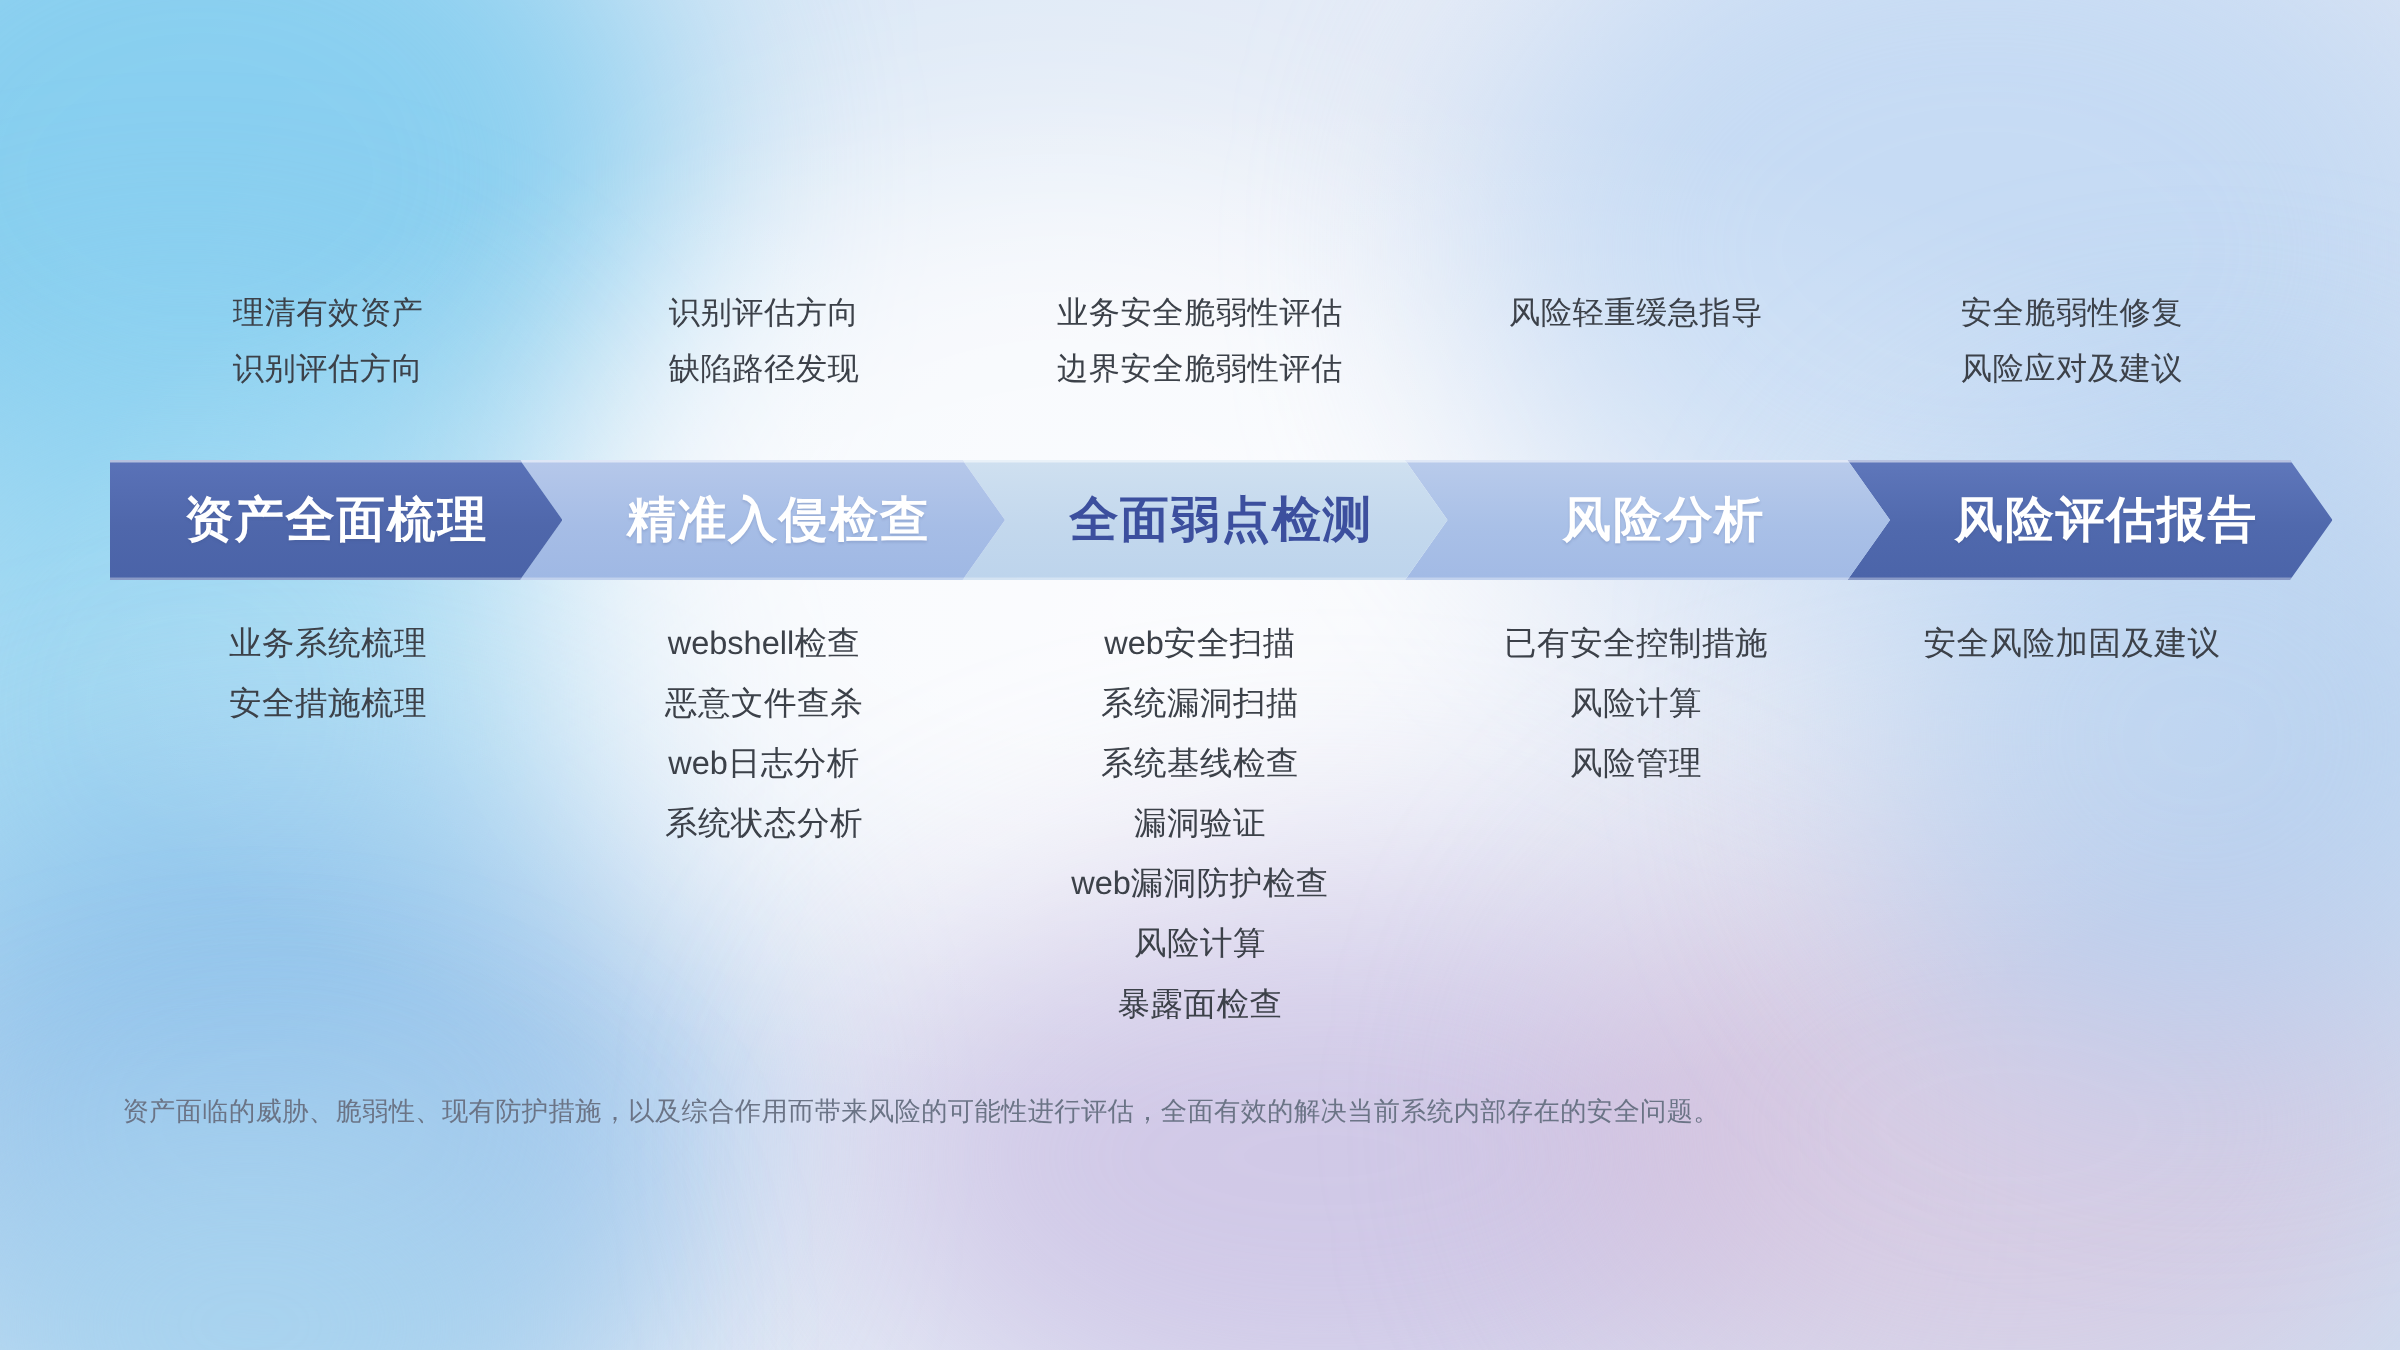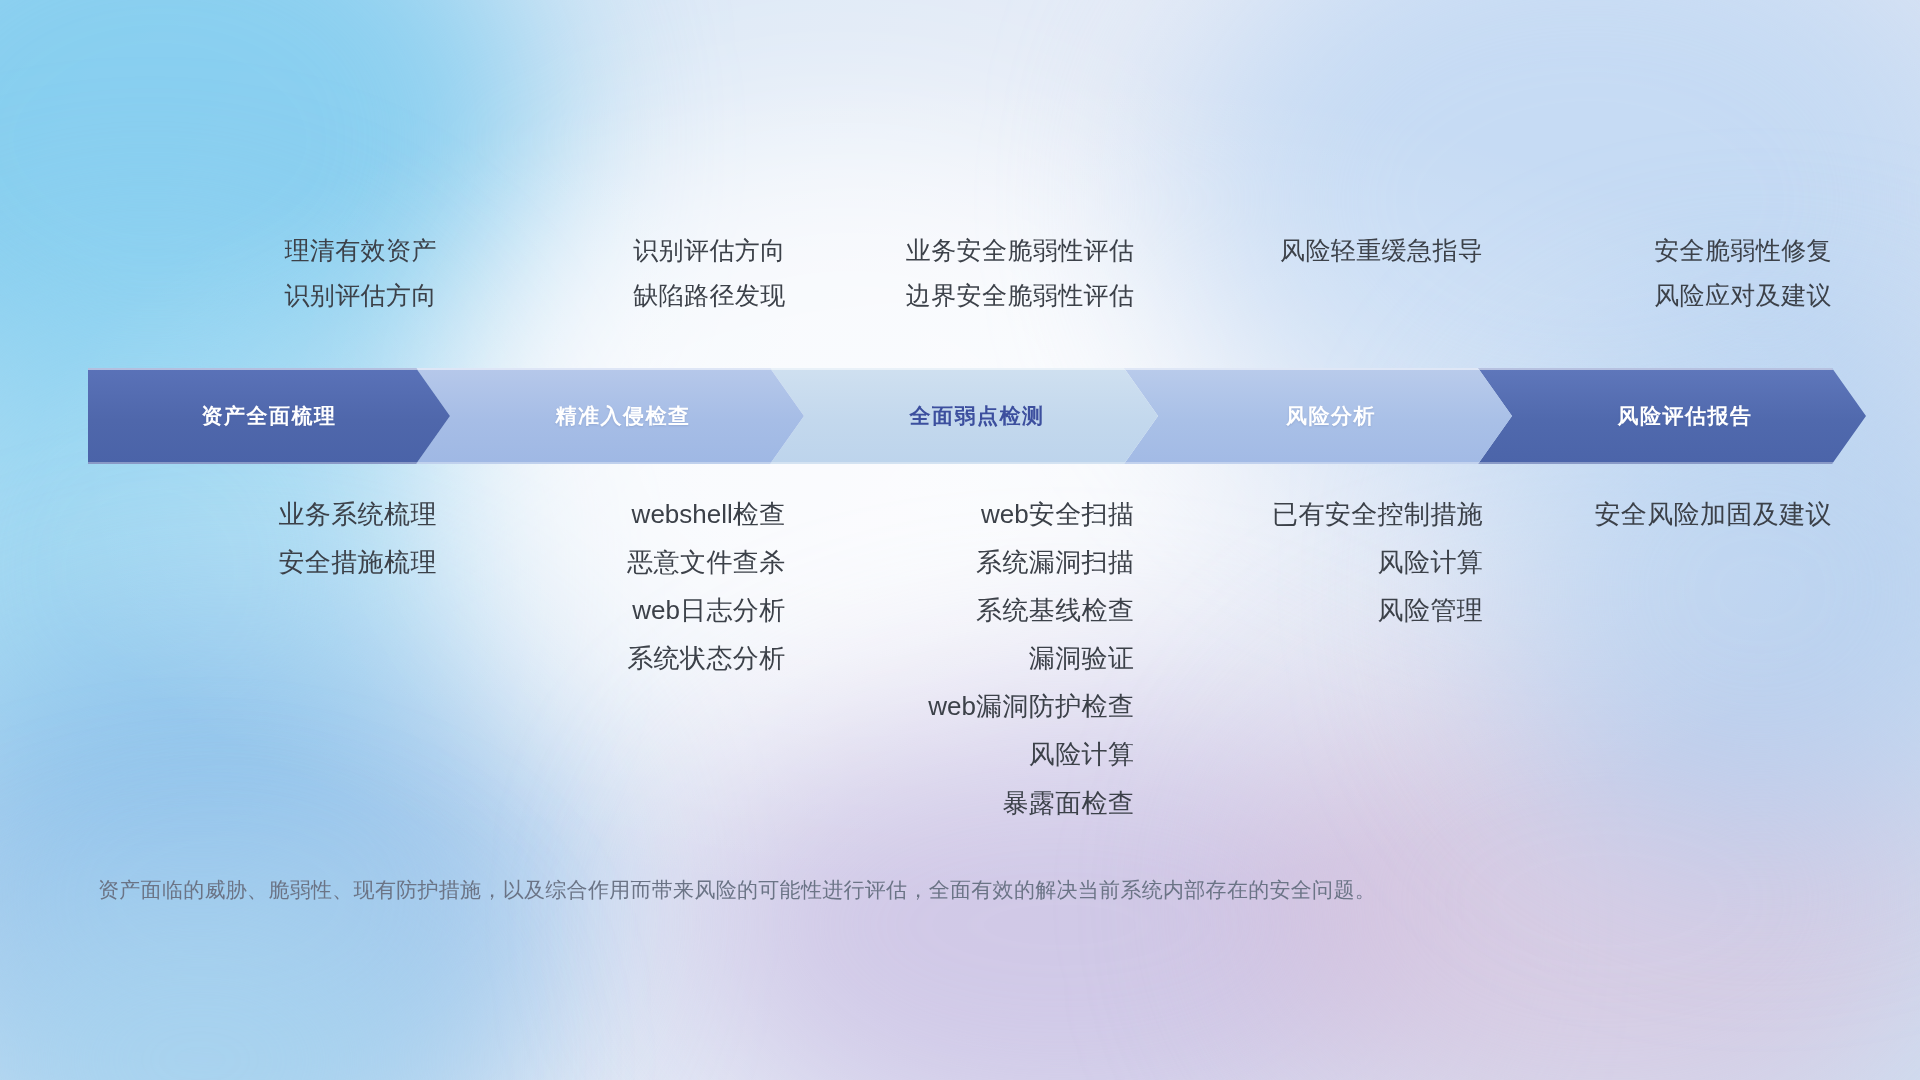--- a/index.html
+++ b/index.html
@@ -103,21 +103,21 @@
     position: absolute;
     left: 88px;
     width: 1744px;
     display: grid;
     grid-template-columns: repeat(5, 1fr);
   }
 
   .col {
     display: flex;
     flex-direction: column;
-    align-items: flex-end;
+    align-items: center;
   }
 
   
   .top-notes {
     top: 228px;
   }
   .note {
     font-size: 25px;
     color: #3c4149;
     line-height: 1.78;
@@ -156,21 +156,21 @@
     content: "";
     position: absolute;
     inset: 0;
     border-top: 2px solid rgba(255,255,255,0.55);
     border-bottom: 2px solid rgba(255,255,255,0.35);
     pointer-events: none;
   }
   .chev-label {
     position: relative;
     z-index: 2;
-    font-size: 21px;
+    font-size: 39px;
     font-weight: bold;
     letter-spacing: 1.5px;
     white-space: nowrap;
     text-shadow: 0 1px 2px rgba(60,80,130,0.18);
   }
 
   .chev.s1 { background: linear-gradient(180deg, #5a72b8 0%, #4f67ab 55%, #4a63a8 100%); }
   .chev.s2 { background: linear-gradient(180deg, #b6c8ea 0%, #a6bde6 55%, #9fb8e4 100%); }
   .chev.s3 { background: linear-gradient(180deg, #cfe0f0 0%, #c3d8ed 55%, #bdd4ec 100%); }
   .chev.s4 { background: linear-gradient(180deg, #b9cbeb 0%, #a9c0e7 55%, #a2bae5 100%); }

